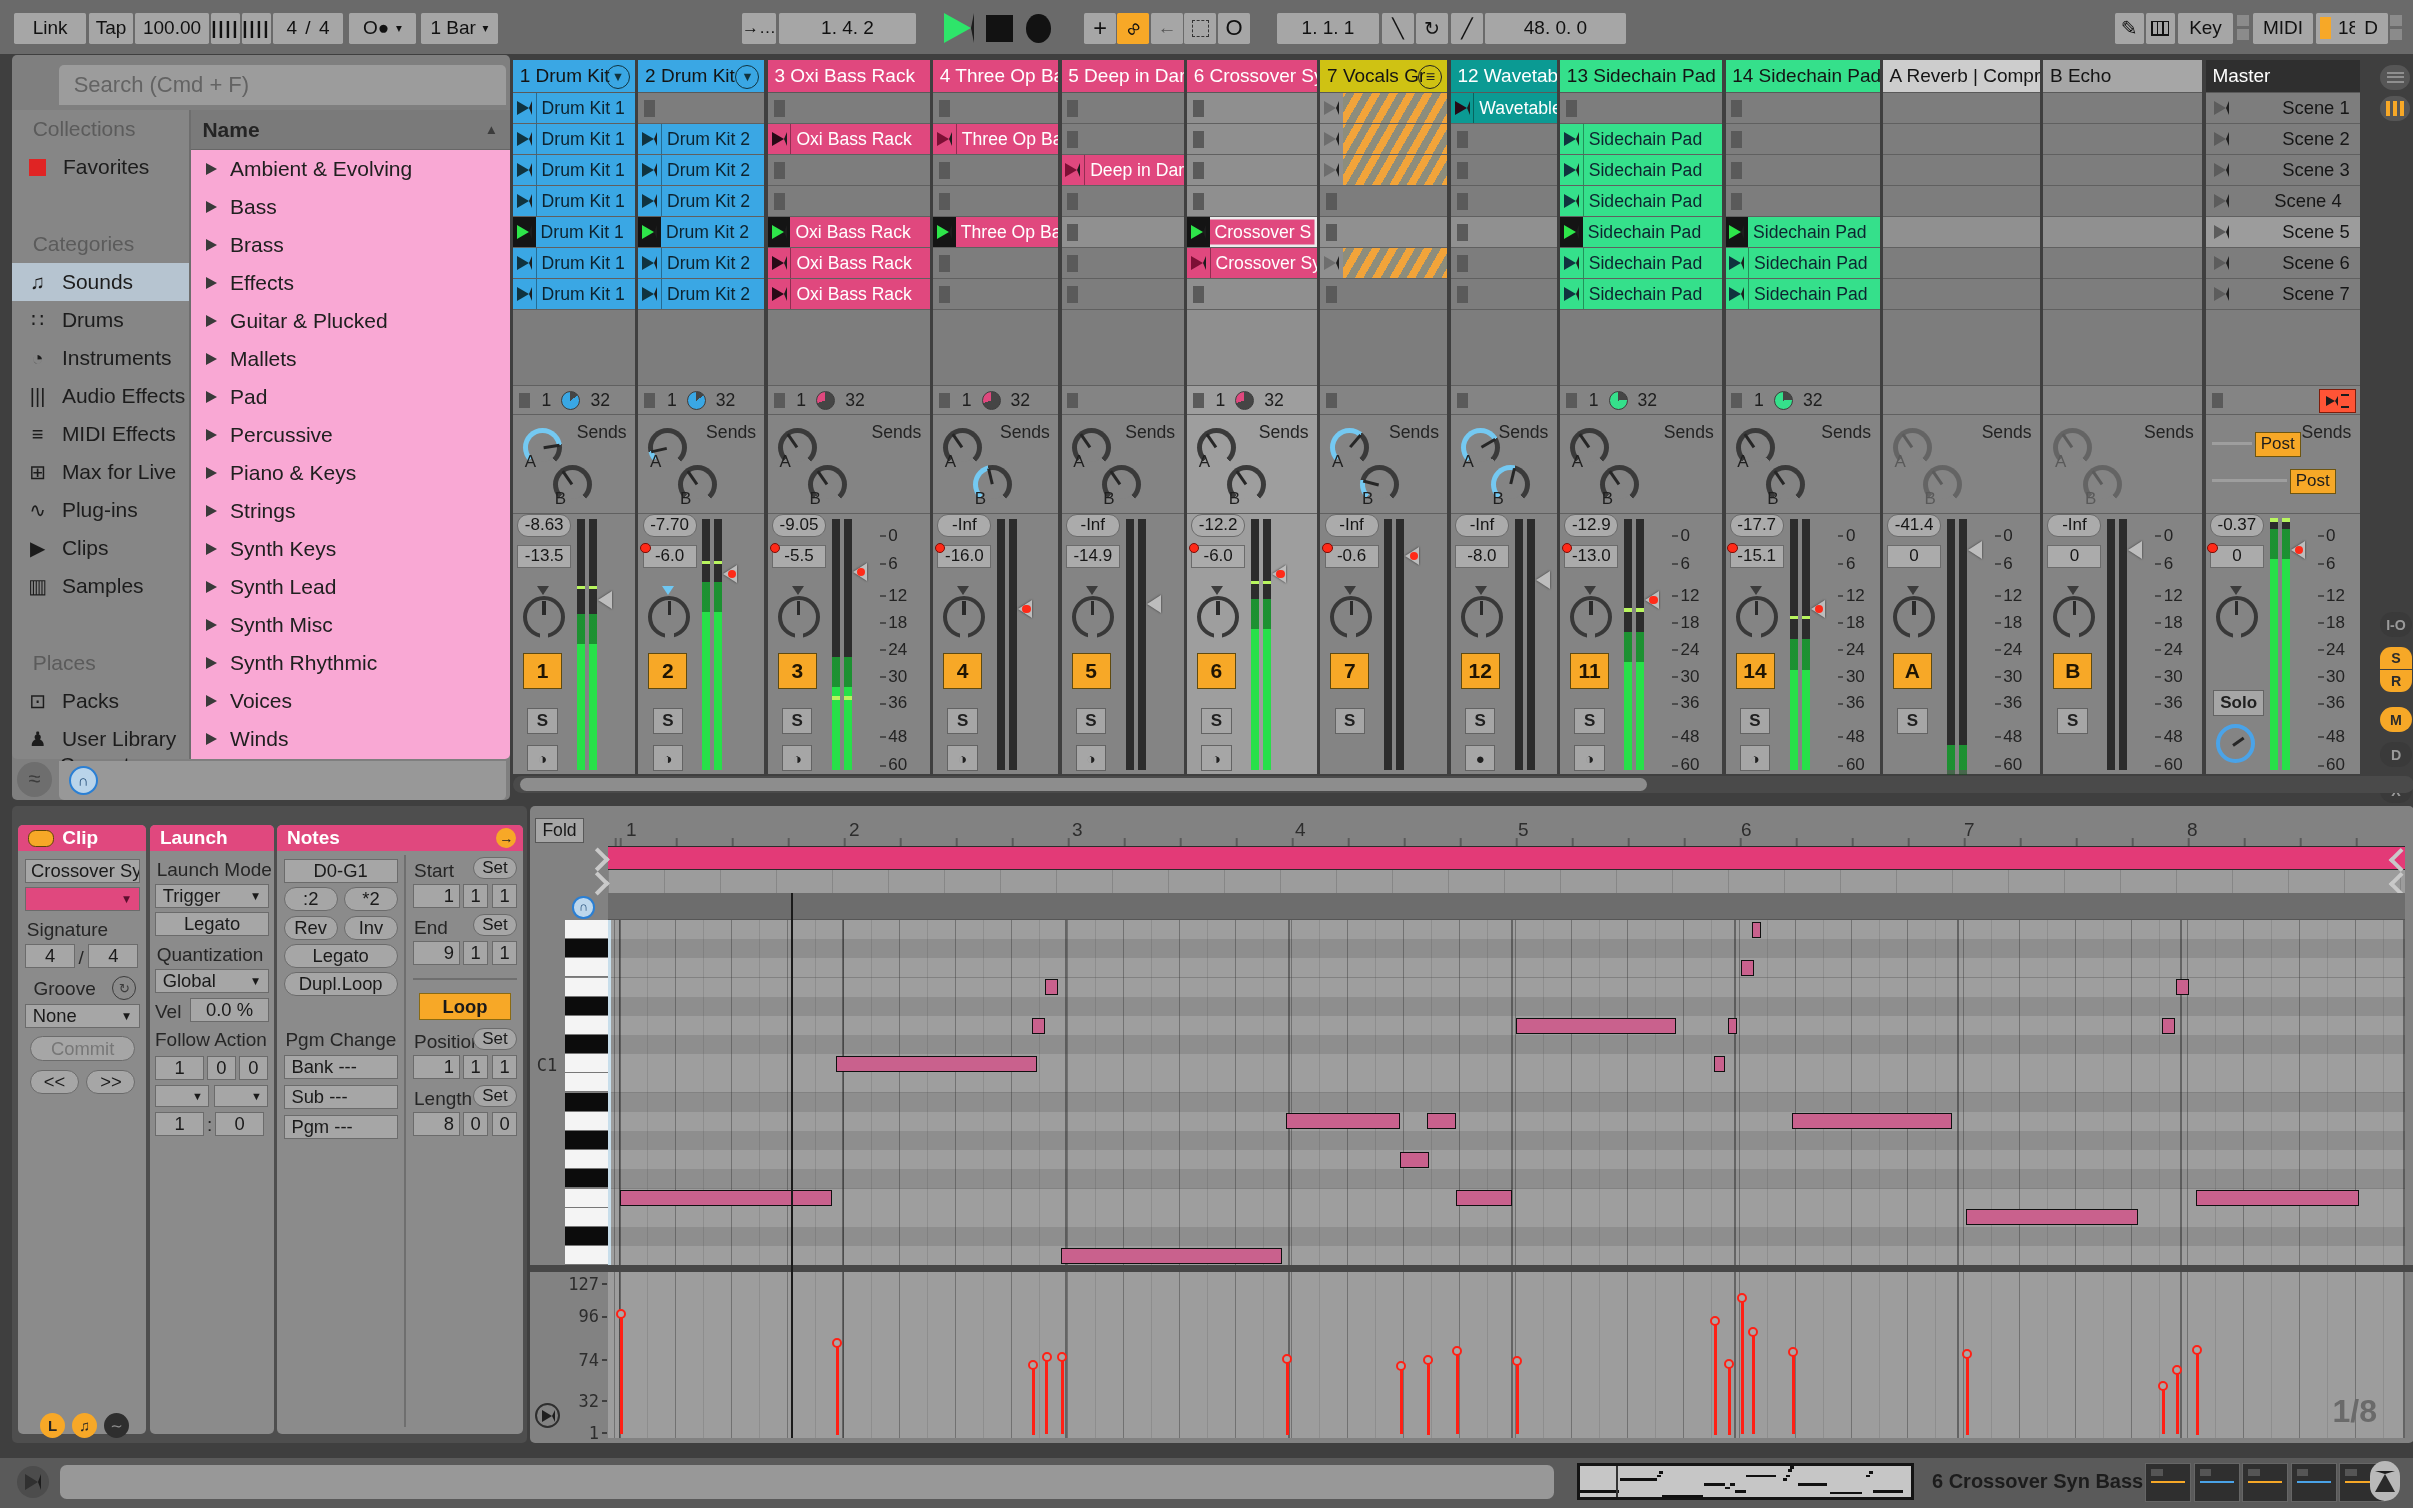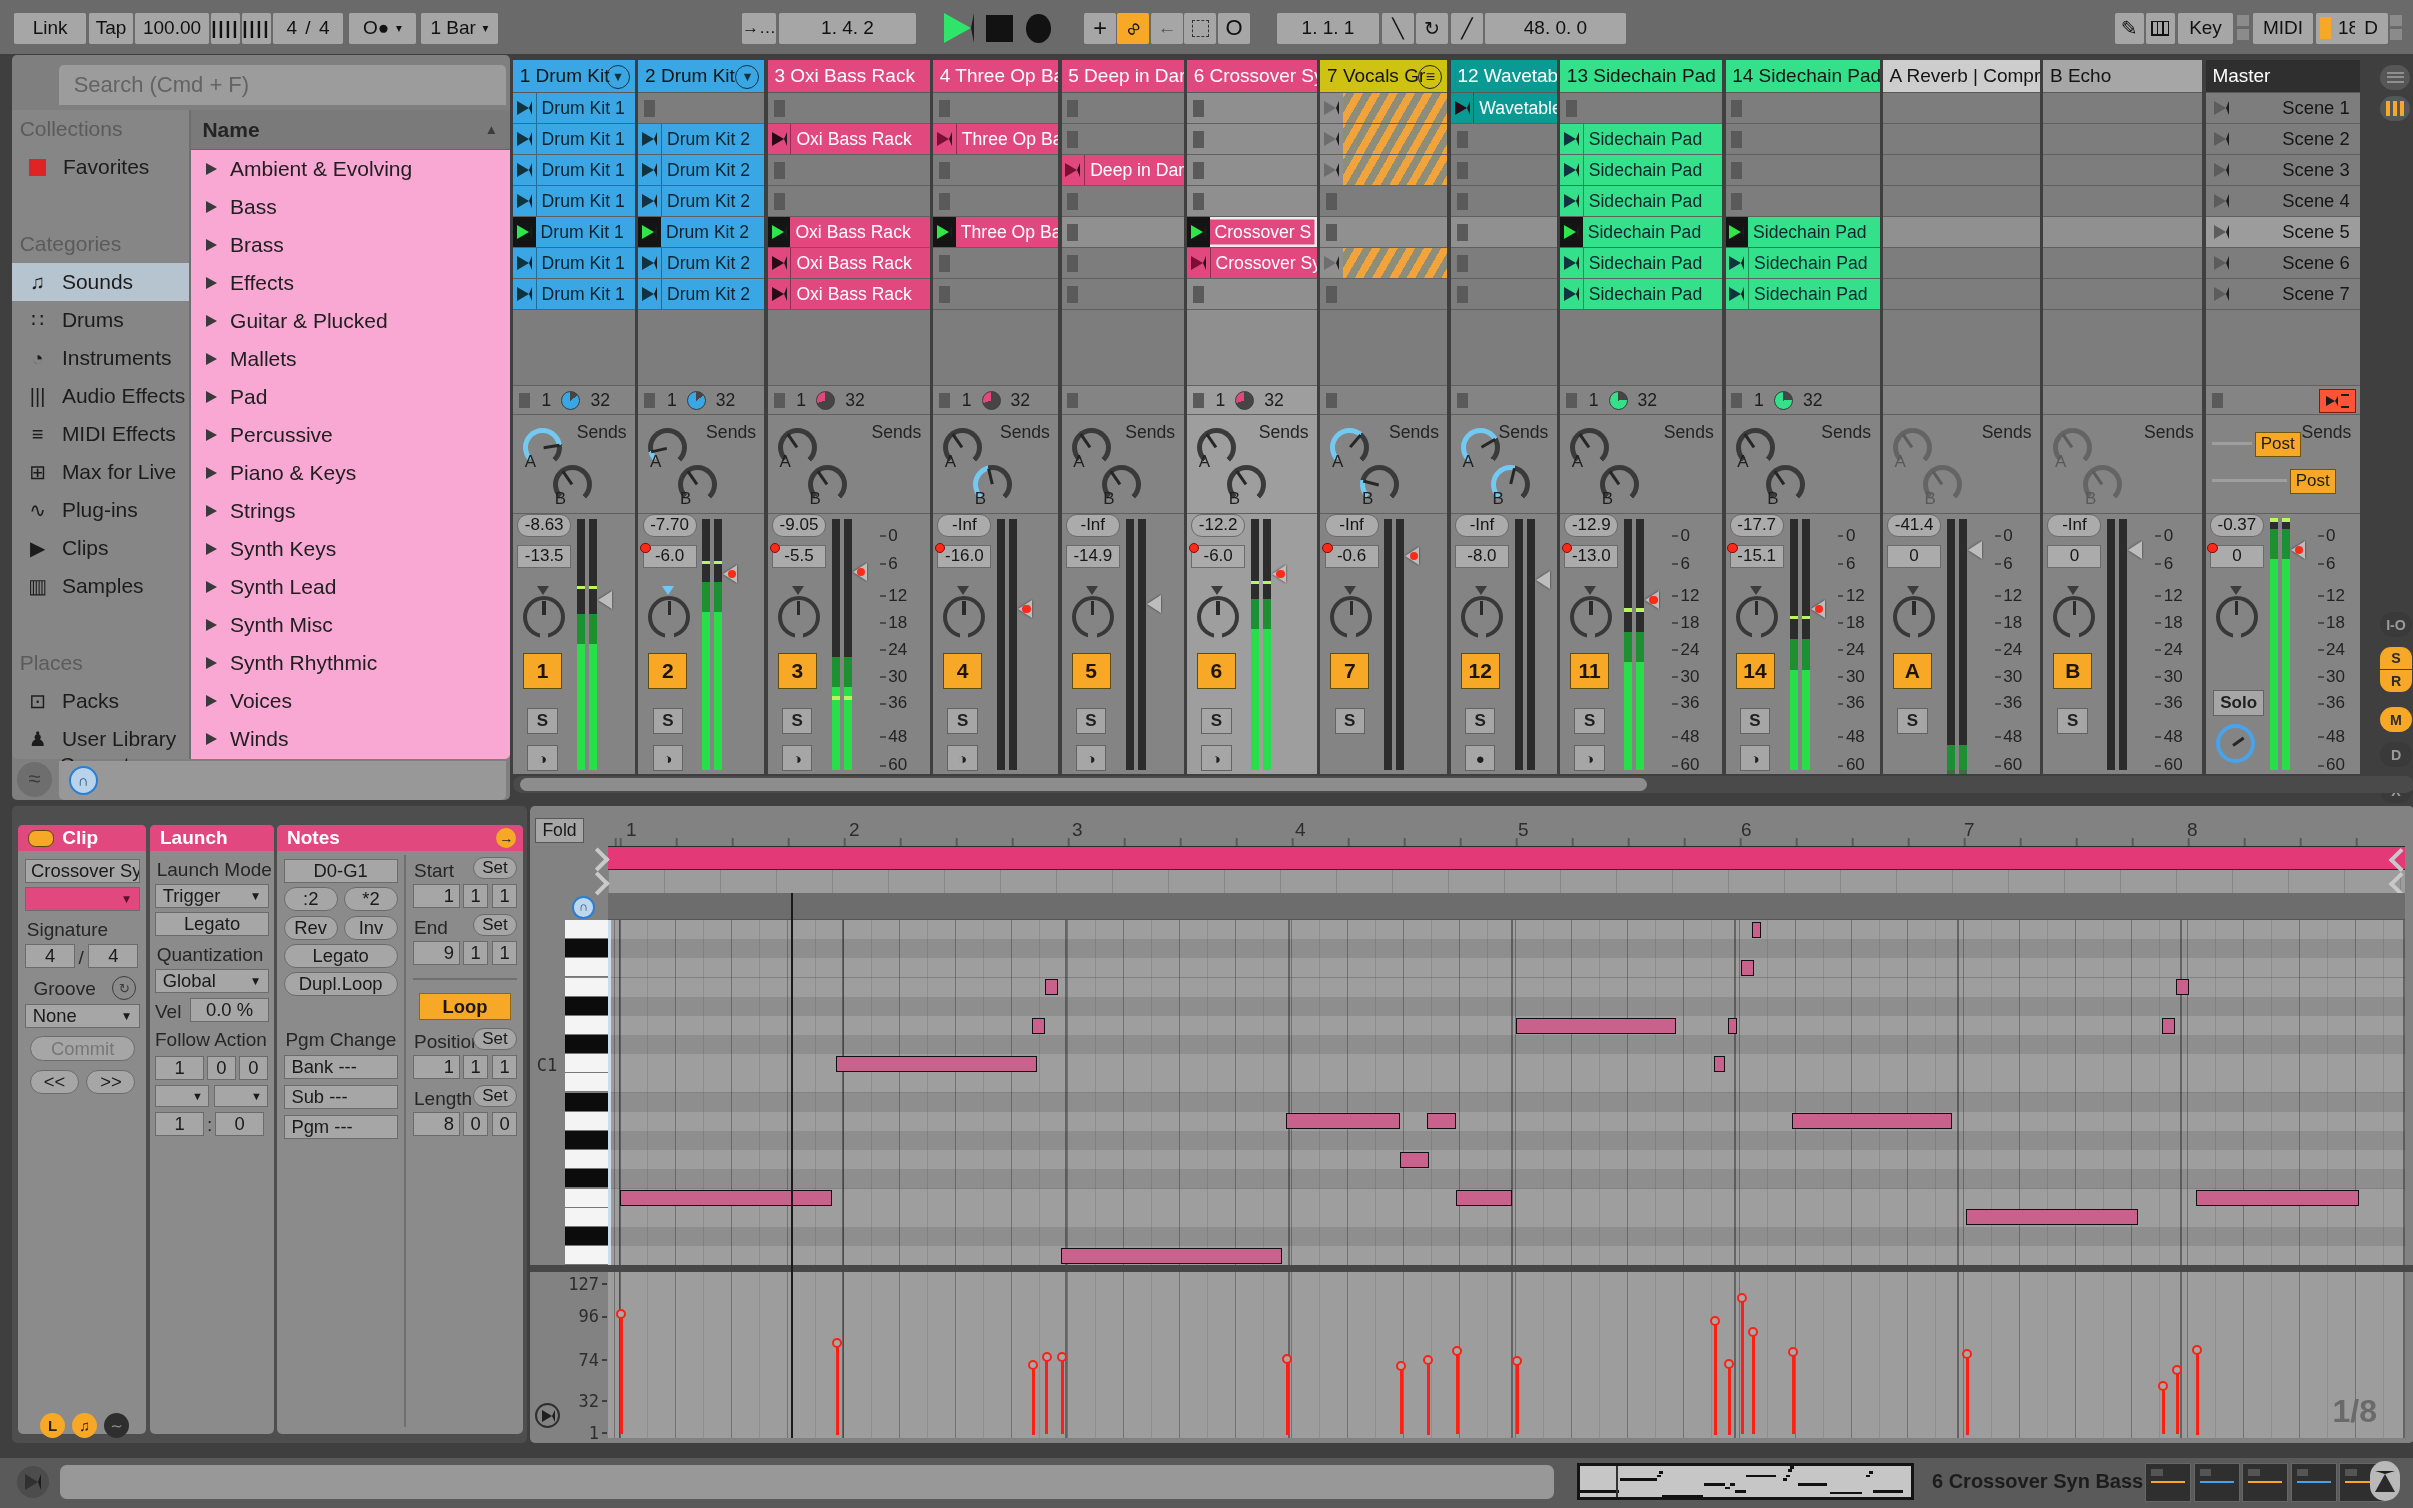--- a/index.html
+++ b/index.html
@@ -12,21 +12,21 @@
   .tdark{background:transparent;}
   .tri{width:0;height:0;border-style:solid;}
   
   #browser{position:absolute;left:11.7px;top:55px;width:498px;height:745px;background:#7f7f7f;border-radius:5px;}
   #b-search{position:absolute;left:47px;top:10px;right:3.4px;height:40px;background:#9c9c9c;border-radius:5px 5px 0 0;}
   #b-search input{width:100%;height:100%;border:0;background:transparent;font-size:22px;color:#2a2a2a;
         padding-left:15px;box-sizing:border-box;font-family:"Liberation Sans",sans-serif;outline:none;}
   #b-search input::placeholder{color:#636363;}
   #b-side{position:absolute;left:0px;top:55px;width:177px;bottom:41px;background:#868686;border-right:2.5px solid #6e6e6e;border-radius:0 0 0 5px;}
   #b-list{position:absolute;left:179px;top:55px;right:0;bottom:41px;background:#f9a8d4;border-radius:0 0 5px 0;}
-  .b-sec{height:38px;line-height:38px;padding-left:8px;font-size:21px;color:#5b5b5b;}
+  .b-sec{height:38px;line-height:38px;padding-left:21px;font-size:21px;color:#5b5b5b;}
   .b-item{height:38px;display:flex;align-items:center;font-size:21px;color:#1c1c1c;padding-left:11.7px;gap:10px;}
   .b-item .bic{width:28.5px;text-align:center;font-size:20px;}
   .b-item.sel{background:#b6c4d0;}
   .b-row{height:38px;display:flex;align-items:center;font-size:21px;color:#202020;padding-left:15px;gap:13.4px;}
   .b-row .arr{width:0;height:0;border-left:11px solid #3a3a3a;border-top:6.7px solid transparent;border-bottom:6.7px solid transparent;}
   #b-namehdr{height:39px;background:#7a7a7a;border-bottom:1.7px solid #676767;display:flex;align-items:center;
              font-size:21px;font-weight:bold;color:#242424;padding:0 11.7px;}
   #b-bottom{position:absolute;left:47px;bottom:0;right:3.4px;height:39px;background:#989898;border-radius:0 0 5px 5px;
             display:flex;align-items:center;padding-left:10px;}
   .circ{border-radius:50%;display:flex;align-items:center;justify-content:center;}
@@ -1292,21 +1292,21 @@
         <div class="slot" style="background: rgb(125, 125, 125);">
           <div class="tri" style="border-left: 12.6px solid rgb(92, 92, 92); border-top: 7.5px solid transparent; border-bottom: 7.5px solid transparent; margin-left: 8.4px;"></div>
           <div style="margin-left: auto; margin-right: 10px; font-size: 18.4px; color: rgb(22, 22, 22);">Scene 2</div>
         </div>
         <div class="slot" style="background: rgb(125, 125, 125);">
           <div class="tri" style="border-left: 12.6px solid rgb(92, 92, 92); border-top: 7.5px solid transparent; border-bottom: 7.5px solid transparent; margin-left: 8.4px;"></div>
           <div style="margin-left: auto; margin-right: 10px; font-size: 18.4px; color: rgb(22, 22, 22);">Scene 3</div>
         </div>
         <div class="slot" style="background: rgb(125, 125, 125);">
           <div class="tri" style="border-left: 12.6px solid rgb(92, 92, 92); border-top: 7.5px solid transparent; border-bottom: 7.5px solid transparent; margin-left: 8.4px;"></div>
-          <div style="margin-left: auto; margin-right: 10px; font-size: 18.4px; color: rgb(22, 22, 22);">Scene 4</div>
+          <div style="margin-left: auto; margin-right: 18px; font-size: 18.4px; color: rgb(22, 22, 22);">Scene 4</div>
         </div>
         <div class="slot" style="background: rgb(156, 156, 156);">
           <div class="tri" style="border-left: 12.6px solid rgb(92, 92, 92); border-top: 7.5px solid transparent; border-bottom: 7.5px solid transparent; margin-left: 8.4px;"></div>
           <div style="margin-left: auto; margin-right: 10px; font-size: 18.4px; color: rgb(22, 22, 22);">Scene 5</div>
         </div>
         <div class="slot" style="background: rgb(125, 125, 125);">
           <div class="tri" style="border-left: 12.6px solid rgb(92, 92, 92); border-top: 7.5px solid transparent; border-bottom: 7.5px solid transparent; margin-left: 8.4px;"></div>
           <div style="margin-left: auto; margin-right: 10px; font-size: 18.4px; color: rgb(22, 22, 22);">Scene 6</div>
         </div>
         <div class="slot" style="background: rgb(125, 125, 125);">

